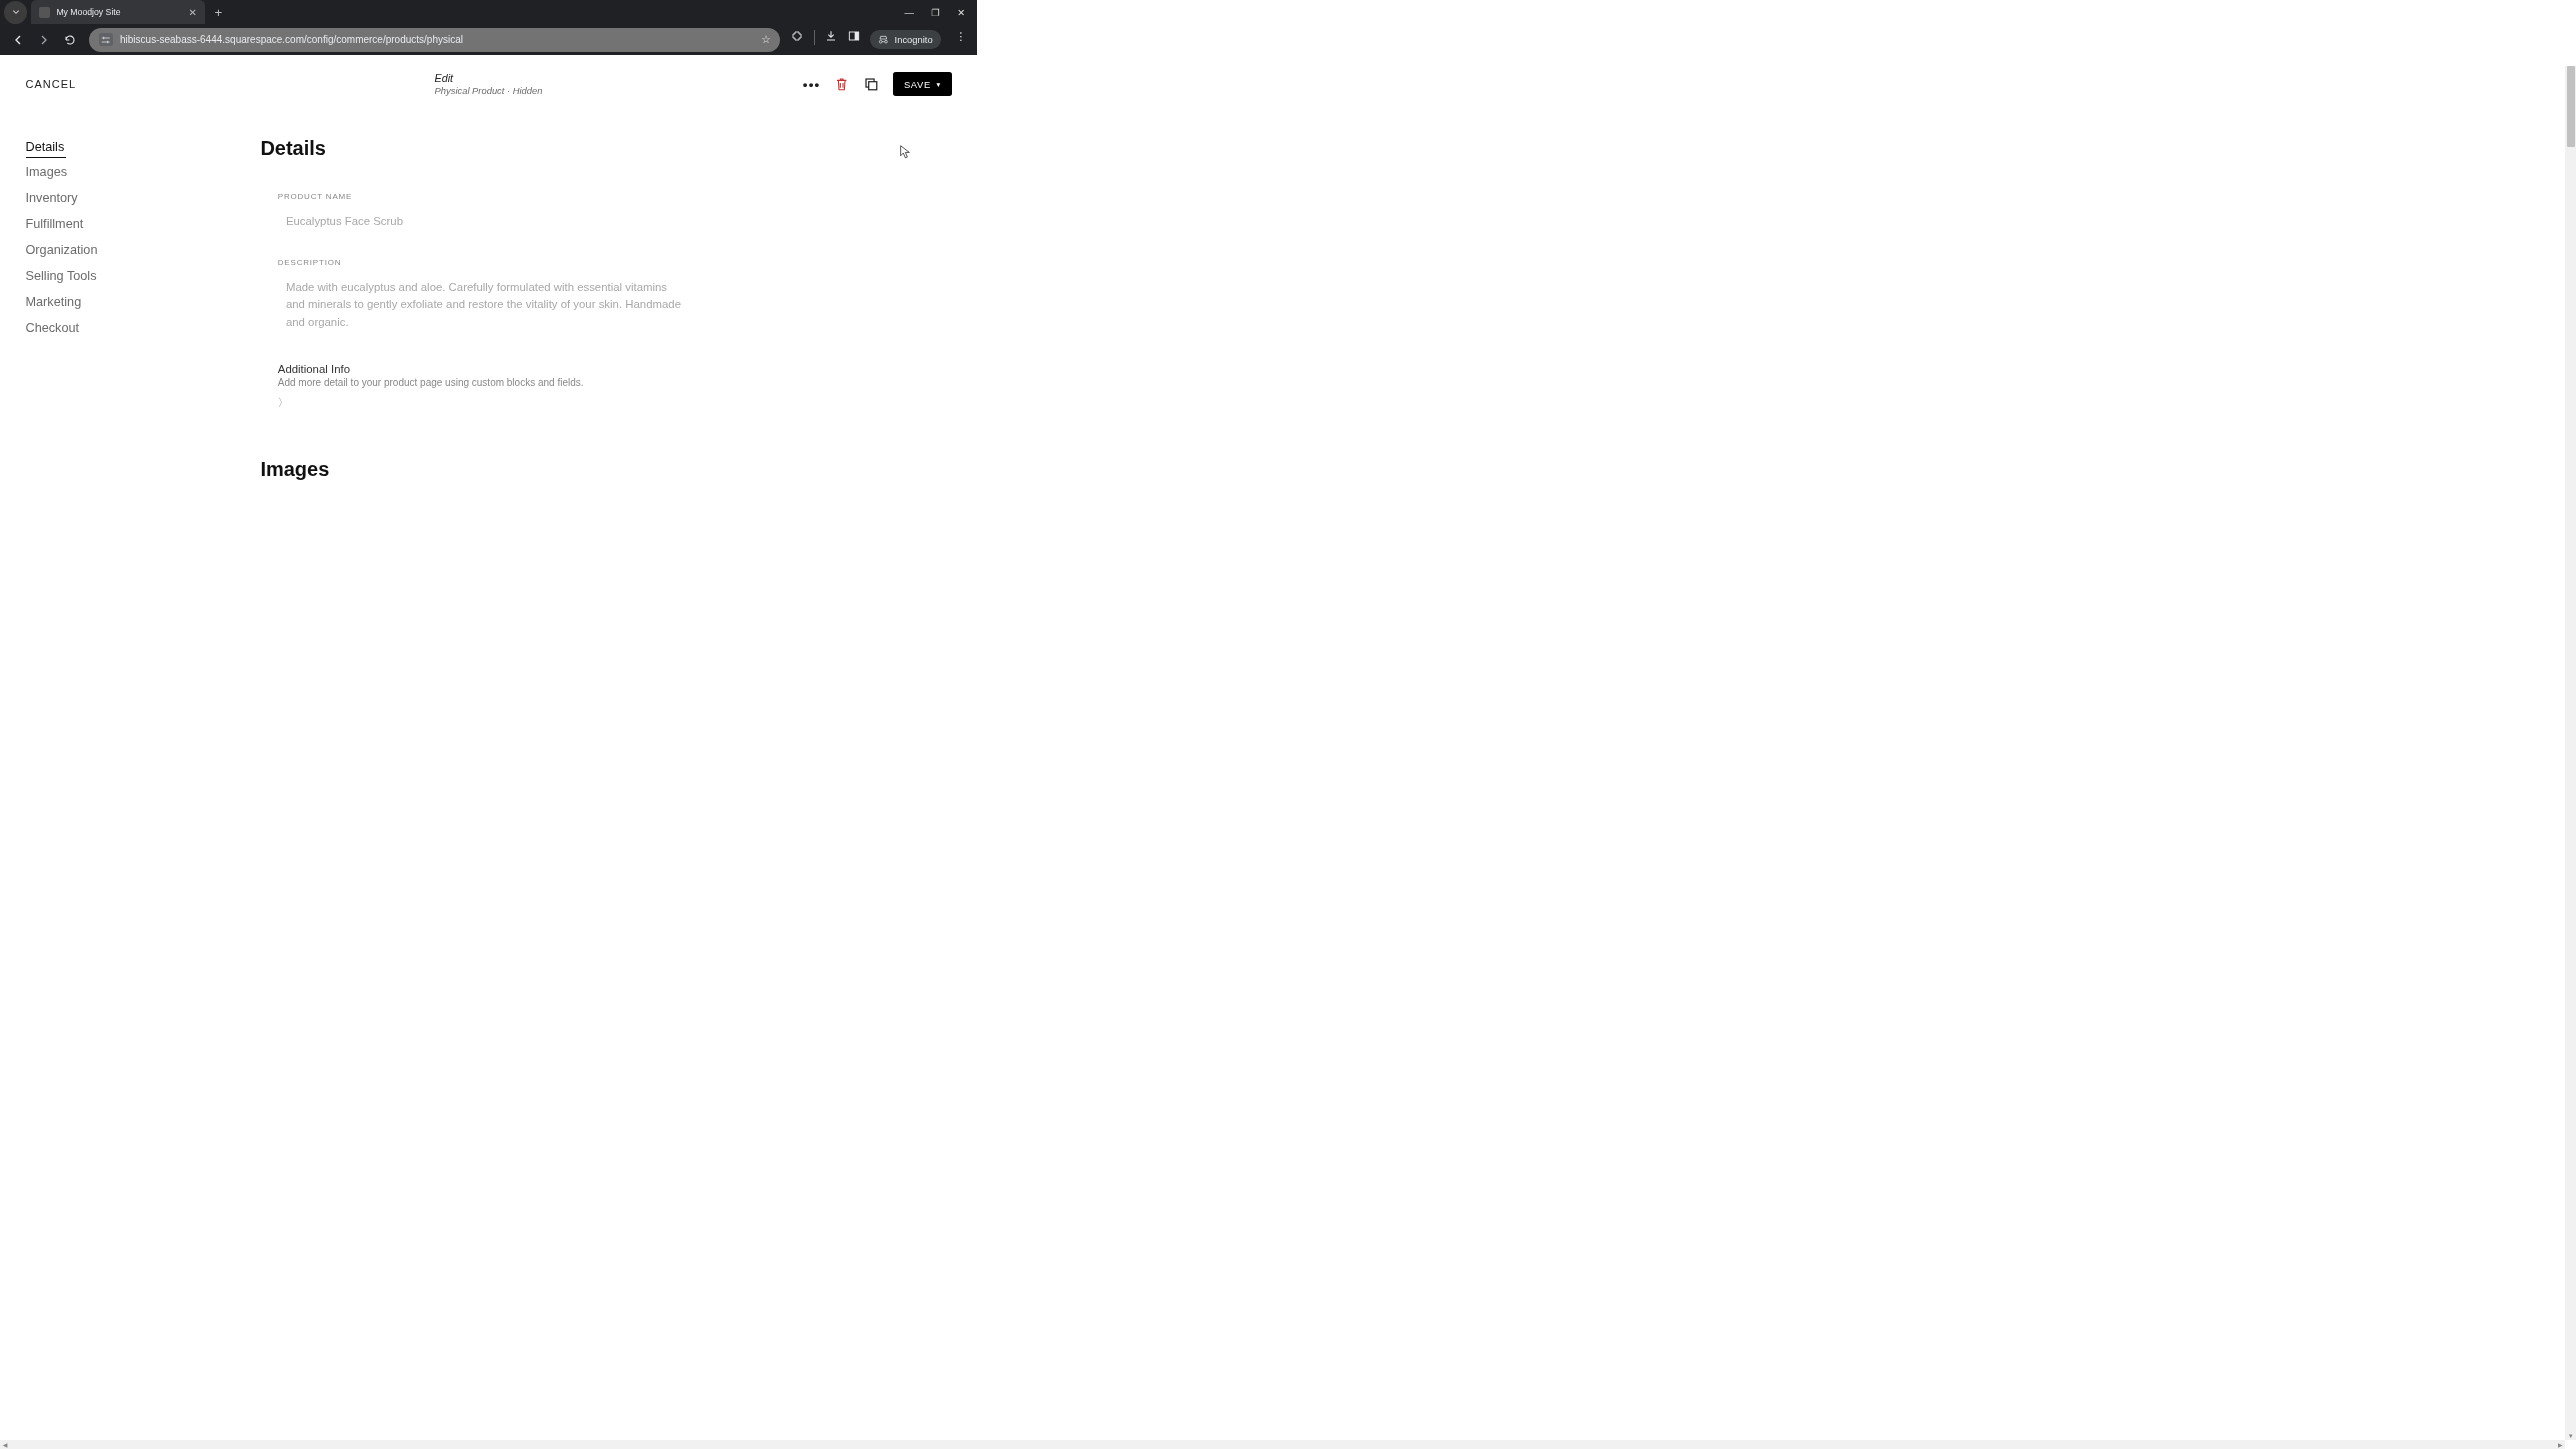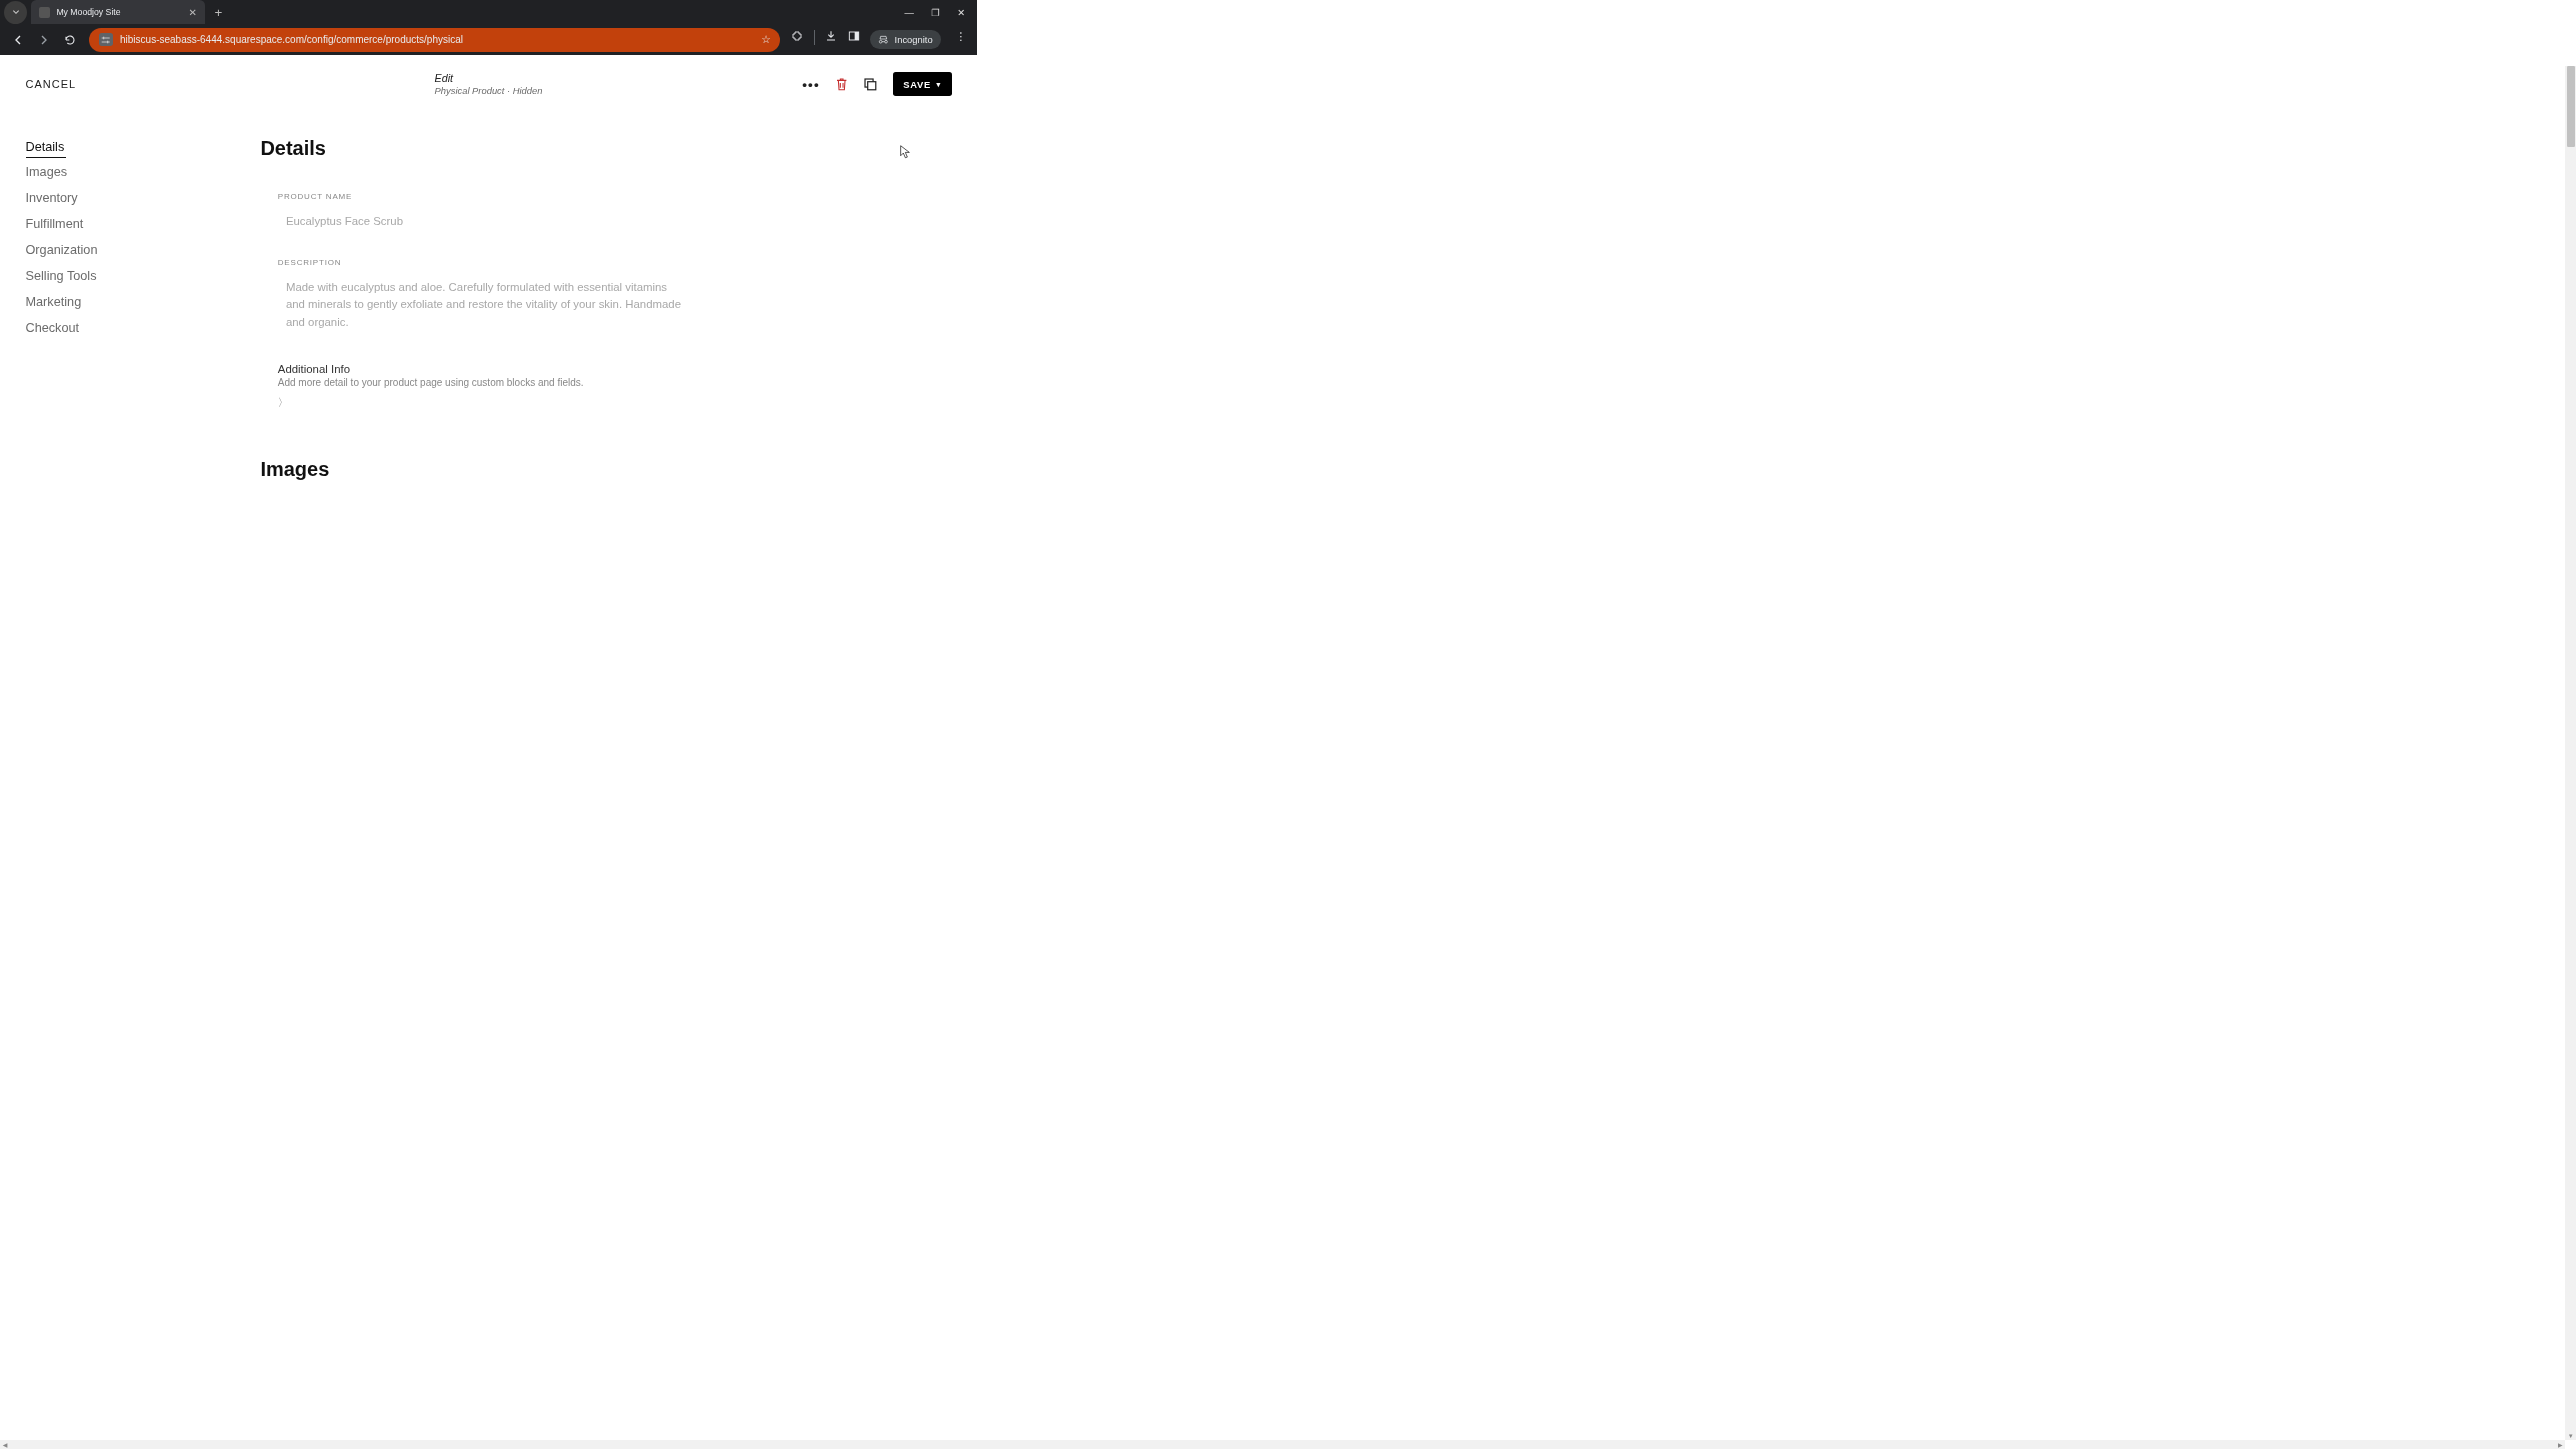--- a/index.html
+++ b/index.html
@@ -12,41 +12,41 @@
     .tab { background: #35363a; height: 24px; display: flex; align-items: center; padding: 0 8px; border-radius: 5.4px 5.4px 0 0; min-width: 174px; gap: 6.7px; }
     .tab-favicon { width: 10.7px; height: 10.7px; background: #555; border-radius: 2px; }
     .tab-title { color: #e8eaed; font-size: 8.7px; flex: 1; }
     .tab-close { color: #bbb; font-size: 10px; }
     .new-tab { color: #bbb; font-size: 13.4px; margin-left: 9.4px; }
     .window-controls { margin-left: auto; display: flex; gap: 17.4px; padding-right: 12px; color: #e0e0e0; }
     .window-controls span { font-size: 9.4px; }
     .nav-bar { height: 37px; display: flex; align-items: center; padding: 0 6.7px; gap: 2.7px; }
     .nav-btn { width: 23px; height: 23px; display: flex; align-items: center; justify-content: center; color: #9aa0a6; border-radius: 50%; }
     .nav-btn.enabled { color: #e8eaed; }
-    .url-bar { flex: 1; background: #c2410c; border-radius: 13.4px; height: 24px; display: flex; align-items: center; padding: 0 9.4px; margin: 0 5.4px; gap: 6.7px; }
+    .url-bar { flex: 1; background: #737373; border-radius: 13.4px; height: 24px; display: flex; align-items: center; padding: 0 9.4px; margin: 0 5.4px; gap: 6.7px; }
     .site-badge { width: 14.8px; height: 13.4px; background: #5f6368; border-radius: 2.7px; display: flex; align-items: center; justify-content: center; font-size: 6.7px; color: #ddd; }
     .url-text { color: #e8eaed; font-size: 10px; flex: 1; }
     .url-star { color: #e8eaed; font-size: 10.7px; }
     .toolbar-icons { display: flex; align-items: flex-start; gap: 10.7px; margin-left: 2.7px; color: #e8eaed; }
     .tb-sep { width: 0.7px; height: 14.8px; background: #5f6368; }
     .incognito-pill { background: #3c4043; border-radius: 12px; padding: 4px 8px; display: flex; align-items: center; gap: 5.4px; color: #e8eaed; font-size: 9.4px; }
     .incognito-pill .ic { font-size: 9.4px; }
     .menu-dots { width: 19px; text-align: center; color: #e8eaed; font-size: 10.7px; }
 
     
     .app-header { height: 58px; display: flex; align-items: center; padding: 0 25.5px; border-bottom: none; position: relative; }
     .cancel-btn { font-size: 11px; letter-spacing: 1px; color: #222; font-weight: 500; }
     .header-center { position: absolute; left: 50%; transform: translateX(-50%); text-align: left; font-style: italic; }
     .header-title { font-size: 10.7px; color: #222; font-weight: 500; margin-bottom: 1.3px; }
     .header-subtitle { font-size: 9.4px; color: #6b6b6b; }
     .header-actions { margin-left: auto; display: flex; align-items: center; gap: 14.8px; }
     .more-icon { font-size: 13.4px; color: #222; letter-spacing: 1.3px; font-weight: bold; }
     .trash-icon { color: #c53030; }
     .copy-icon { color: #222; }
-    .save-btn { background: #000; color: #fff; padding: 6.7px 10.7px; border-radius: 2.7px; font-size: 9.4px; font-weight: 700; letter-spacing: 0.7px; display: flex; align-items: center; gap: 5.4px; }
+    .save-btn { background: #000; color: #fff; padding: 6.7px 10.7px; border-radius: 2.7px; font-size: 9.4px; font-weight: 400; letter-spacing: 0.7px; display: flex; align-items: center; gap: 5.4px; }
     .save-btn .chev { font-size: 7.4px; }
 
     
     .content { display: flex; height: calc(100% - 66px - 58px); position: relative; }
     .sidebar { width: 255px; padding: 25.5px 0 0 25.5px; }
     .sidebar-item { font-size: 12.7px; color: #6b6b6b; margin-bottom: 9.4px; cursor: pointer; line-height: 1.3; }
     .sidebar-item.active { color: #111; position: relative; }
     .sidebar-item.active::after { content: ""; position: absolute; left: 0; bottom: -2.7px; width: 40px; height: 1px; background: #111; }
 
     .main { flex: 1; padding: 24px 40px 0 5.4px; overflow: hidden; }

